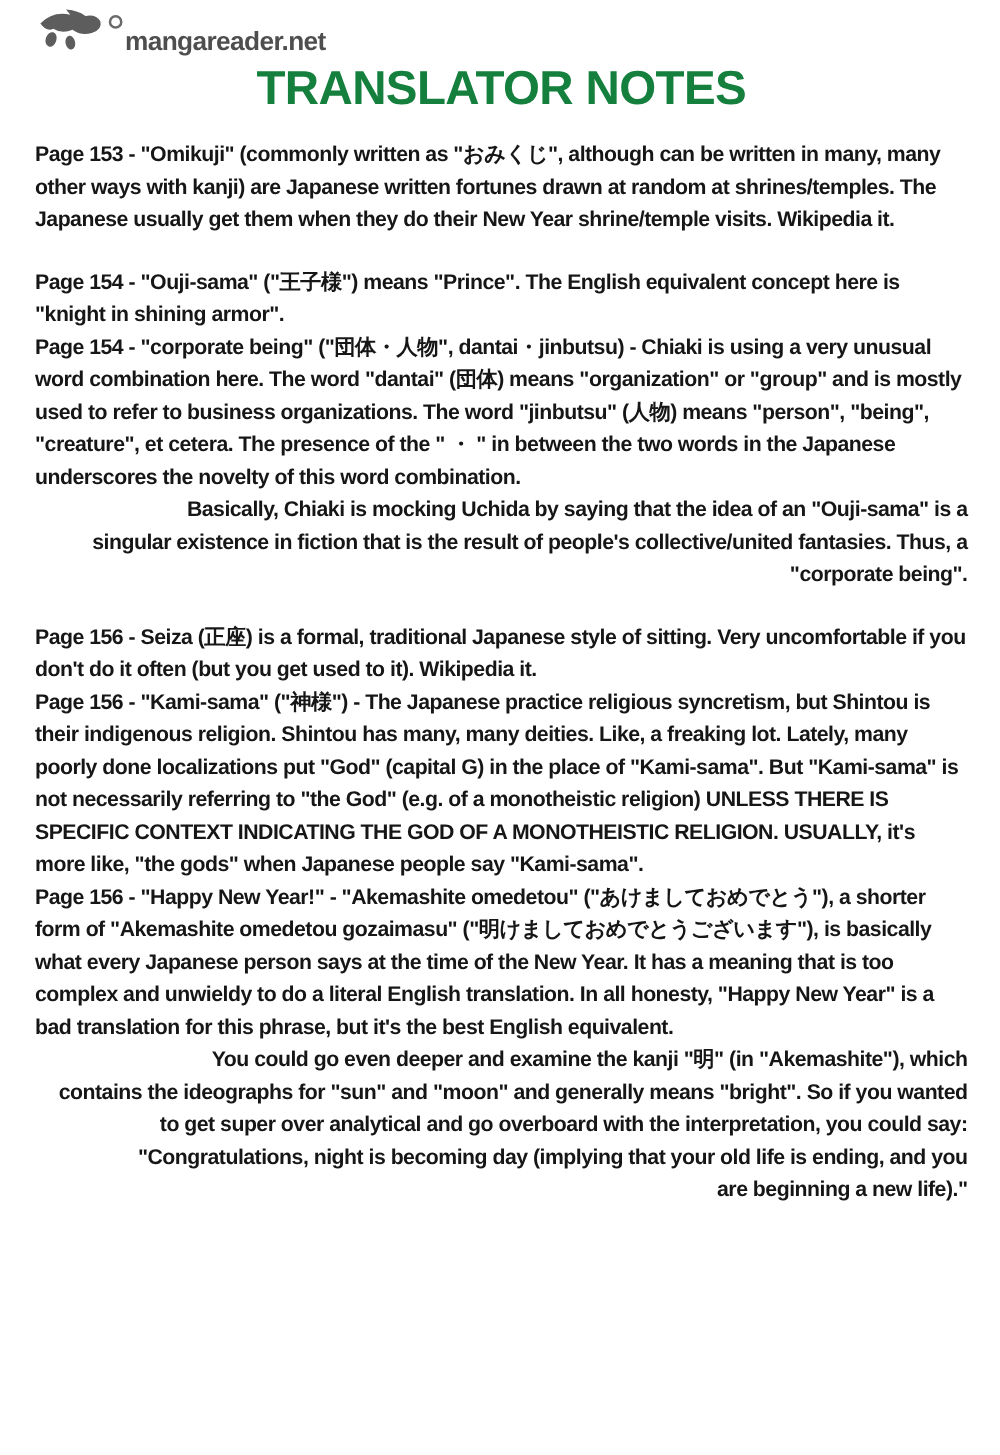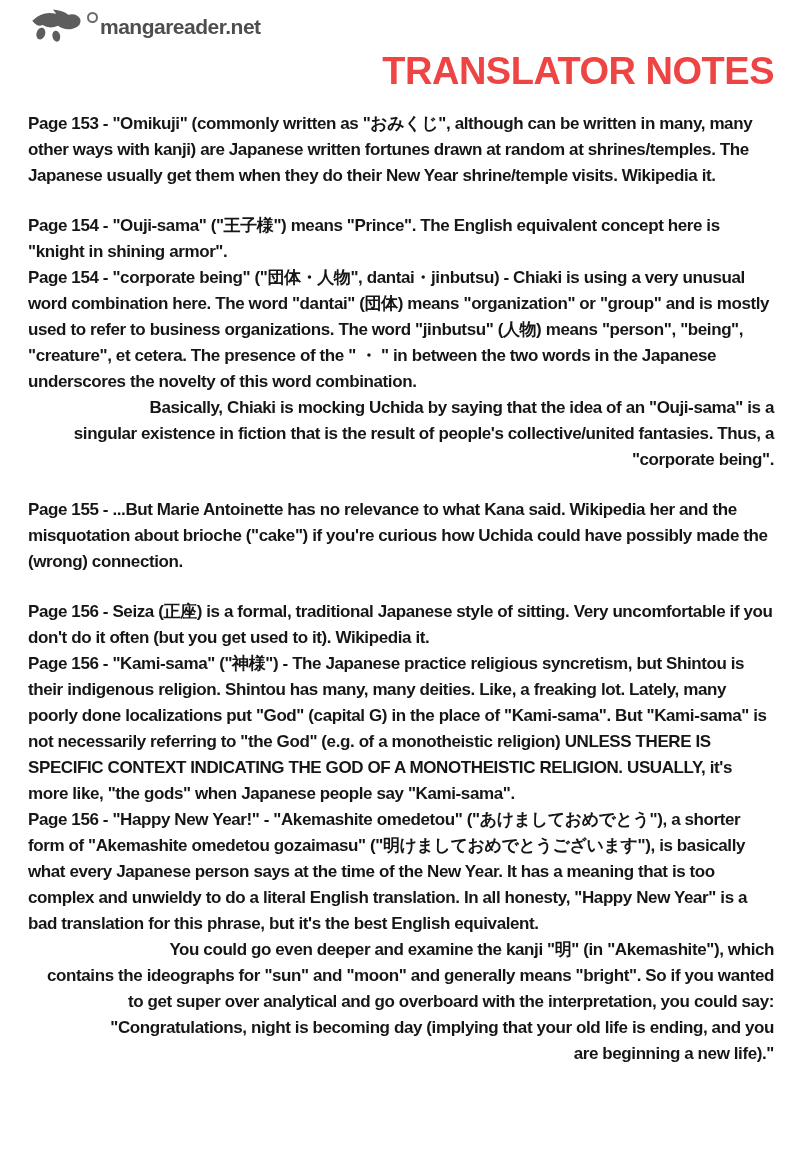--- a/index.html
+++ b/index.html
@@ -12,21 +12,21 @@
     width: 800px;
     height: 1164px;
     box-sizing: border-box;
     background: #ffffff;
     overflow: hidden;
     padding: 8px 26px 0 28px;
     font-family: "Liberation Sans", sans-serif;
   }
   .logo-row {
     display: flex;
-    align-items: center;
+    align-items: flex-end;
     height: 38px;
     gap: 1px;
     cursor: pointer;
     margin-left: 2px;
   }
   .logo-icon { display: inline-block; }
   .logo-mark {
     width: 7px; height: 7px;
     border: 2px solid #6a6a6a;
     border-radius: 50%;
@@ -35,25 +35,25 @@
     margin-right: 1px;
   }
   .logo-text {
     font-size: 21px;
     font-weight: bold;
     color: #4e4e4e;
     letter-spacing: -0.5px;
   }
   h1.page-title {
     margin: 4px 0 18px 0;
-    text-align: right;
+    text-align: center;
     font-size: 38px;
     font-weight: bold;
     letter-spacing: -0.5px;
-    color: #ef4444;
+    color: #15803d;
   }
   .notes p.note {
     margin: 0;
     font-size: 17px;
     line-height: 26px;
     font-weight: bold;
     letter-spacing: -0.4px;
     color: #161616;
     text-align: left;
   }
@@ -77,21 +77,20 @@
     <span class="logo-text">mangareader.net</span>
   </div>
 
   <h1 class="page-title">TRANSLATOR NOTES</h1>
 
   <div class="notes">
       <p class="note">Page 153 -  "Omikuji" (commonly written as "おみくじ", although can be written in many, many other ways with kanji) are Japanese written fortunes drawn at random at shrines/temples. The Japanese usually get them when they do their New Year shrine/temple visits. Wikipedia it.</p>
       <p class="note space-before">Page 154 -  "Ouji-sama" ("王子様") means "Prince". The English equivalent concept here is "knight in shining armor".</p>
       <p class="note">Page 154 - "corporate being" ("団体・人物", dantai・jinbutsu) - Chiaki is using a very unusual word combination here. The word "dantai" (団体) means "organization" or "group" and is mostly used to refer to business organizations. The word "jinbutsu" (人物) means "person", "being", "creature", et cetera. The presence of the " ・ " in between the two words in the Japanese underscores the novelty of this word combination.</p>
       <p class="note indent">Basically, Chiaki is mocking Uchida by saying that the idea of an "Ouji-sama" is a singular existence in fiction that is the result of people's collective/united fantasies. Thus, a "corporate being".</p>
-      <p class="note space-before">Page 155 - ...But Marie Antoinette has no relevance to what Kana said. Wikipedia her and the misquotation about brioche ("cake") if you're curious how Uchida could have possibly made the (wrong) connection.</p>
       <p class="note space-before">Page 156 - Seiza (正座) is a formal, traditional Japanese style of sitting. Very uncomfortable if you don't do it often (but you get used to it). Wikipedia it.</p>
       <p class="note">Page 156 - "Kami-sama" ("神様") - The Japanese practice religious syncretism, but Shintou is their indigenous religion. Shintou has many, many deities. Like, a freaking lot. Lately, many poorly done localizations put "God" (capital G) in the place of "Kami-sama". But "Kami-sama" is not necessarily referring to "the God" (e.g. of a monotheistic religion) UNLESS THERE IS SPECIFIC CONTEXT INDICATING THE GOD OF A MONOTHEISTIC RELIGION. USUALLY, it's more like, "the gods" when Japanese people say "Kami-sama".</p>
       <p class="note">Page 156 - "Happy New Year!" - "Akemashite omedetou" ("あけましておめでとう"), a shorter form of "Akemashite omedetou gozaimasu" ("明けましておめでとうございます"), is basically what every Japanese person says at the time of the New Year. It has a meaning that is too complex and unwieldy to do a literal English translation. In all honesty, "Happy New Year" is a bad translation for this phrase, but it's the best English equivalent.</p>
       <p class="note indent">You could go even deeper and examine the kanji "明" (in "Akemashite"), which contains the ideographs for "sun" and "moon" and generally means "bright". So if you wanted to get super over analytical and go overboard with the interpretation, you could say:</p>
       <p class="note indent">"Congratulations, night is becoming day (implying that your old life is ending, and you are beginning a new life)."</p>
     </div>
 
 </div>
 
 </body></html>

